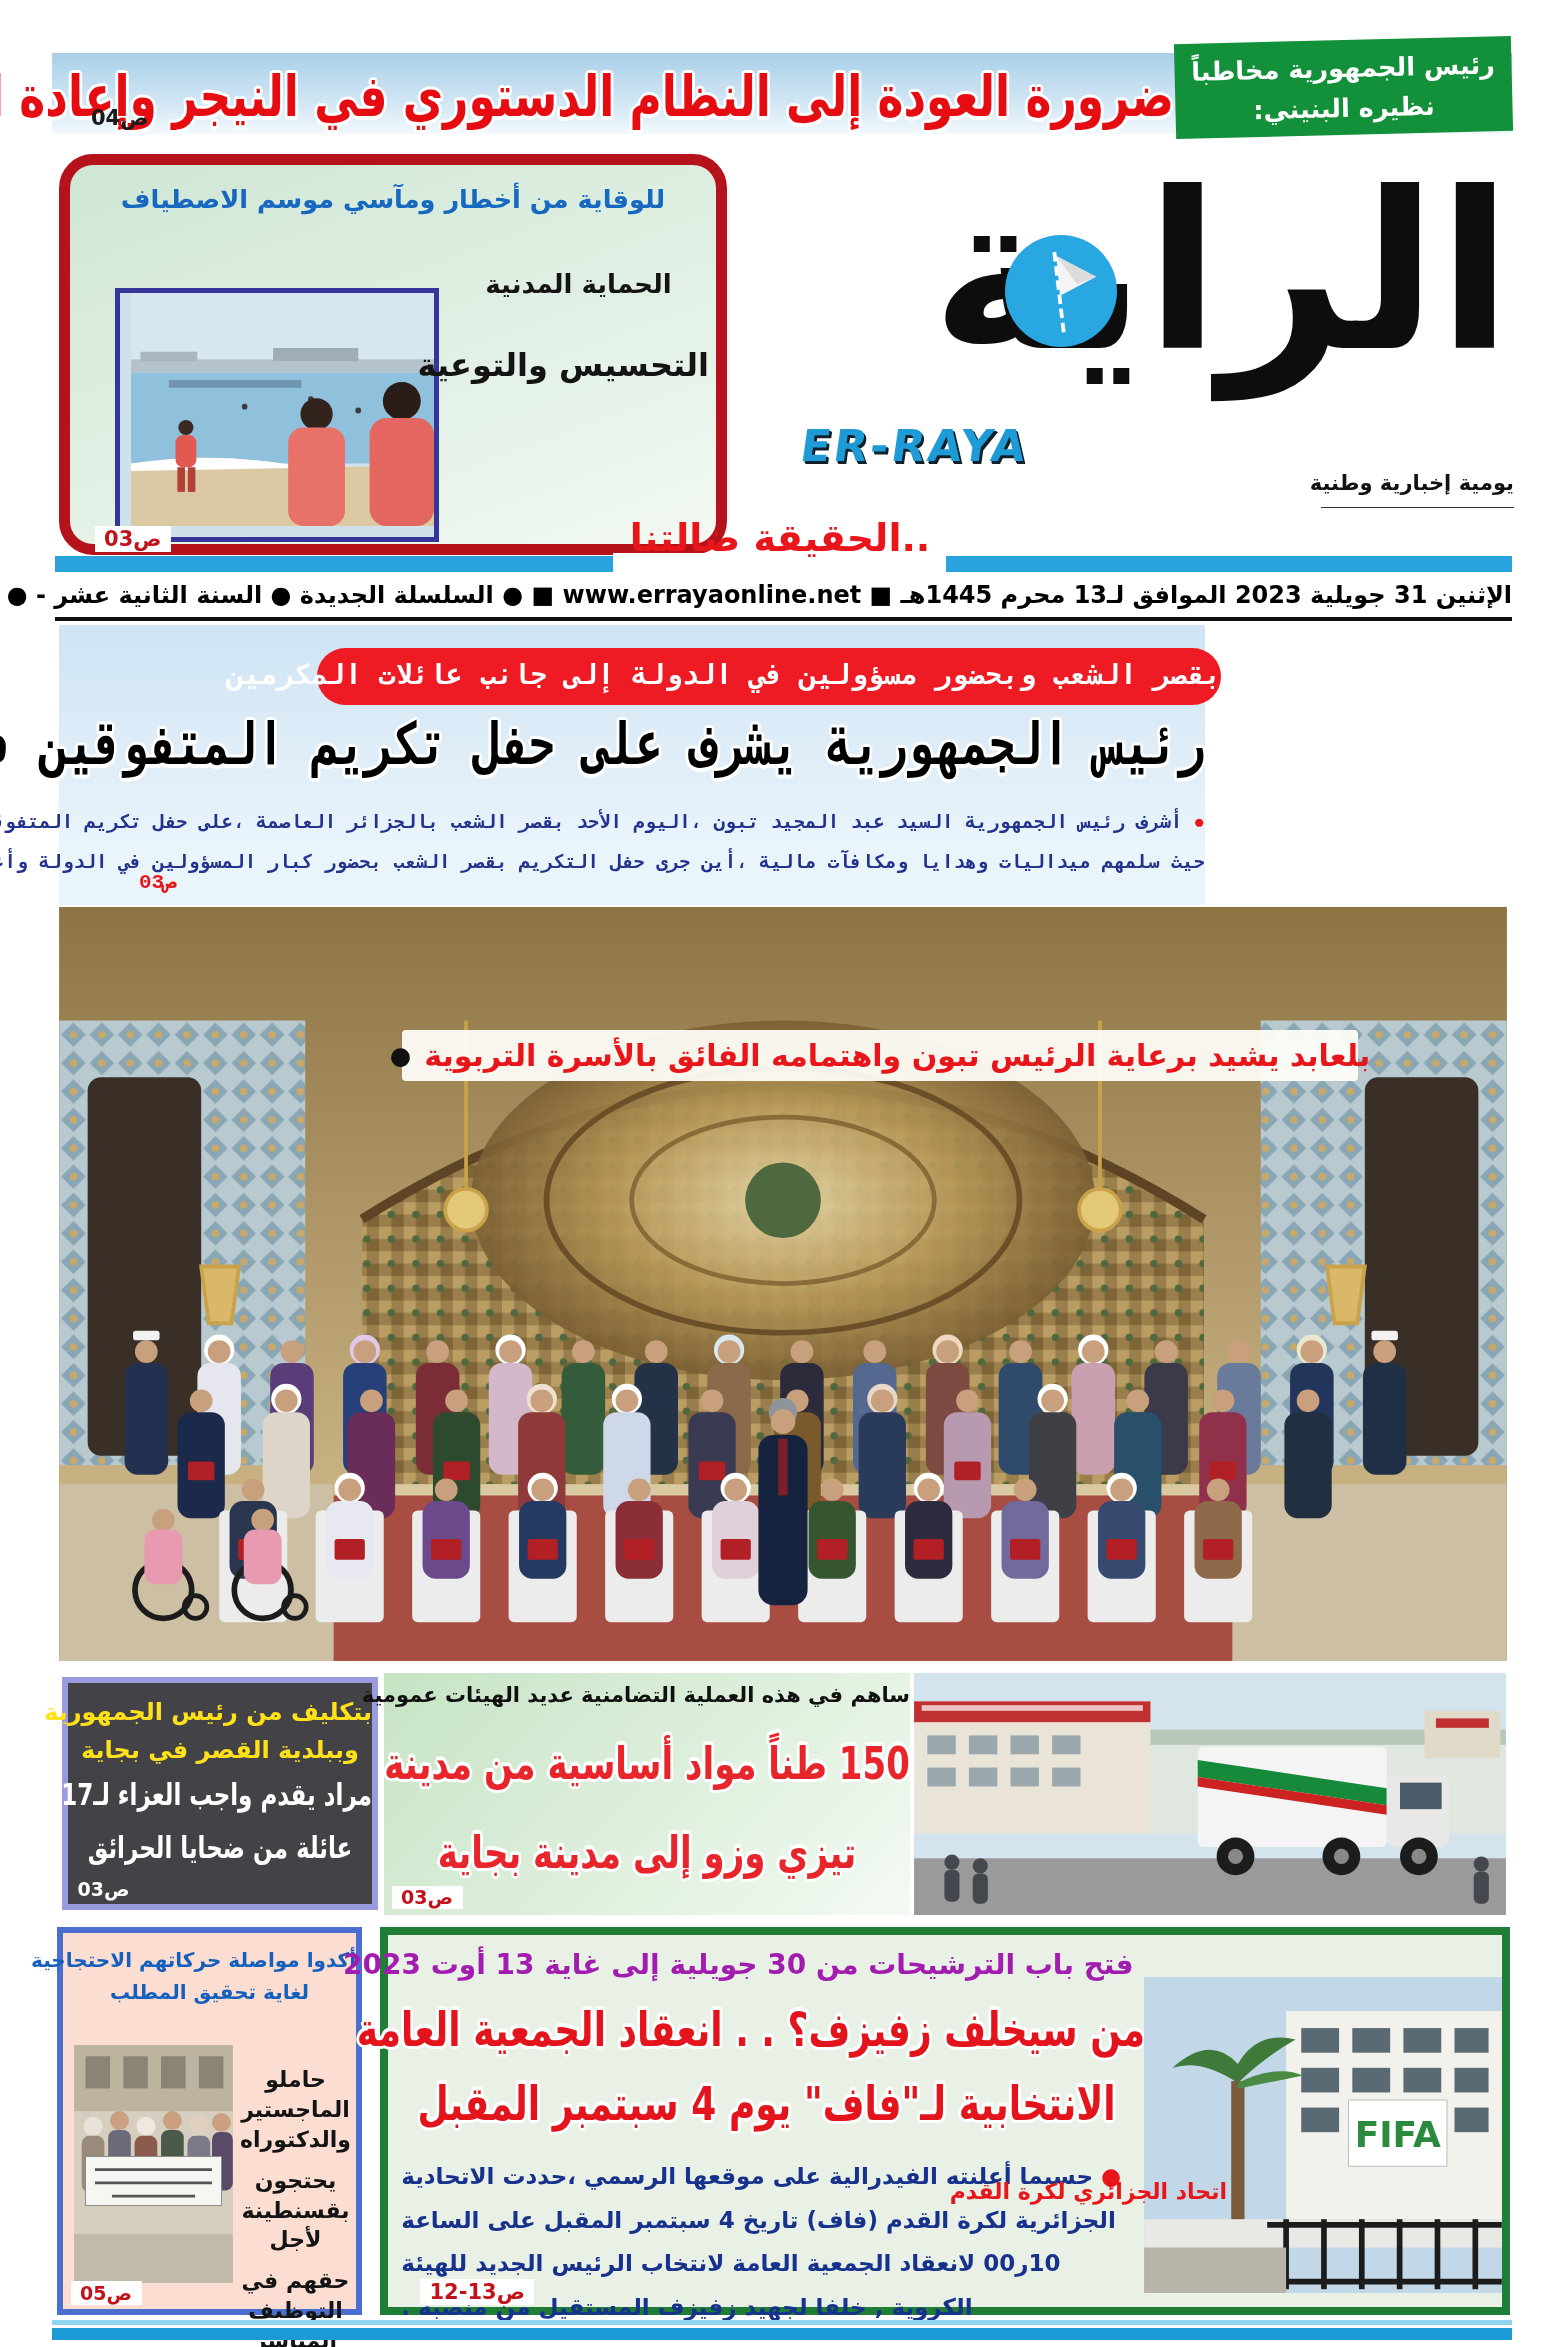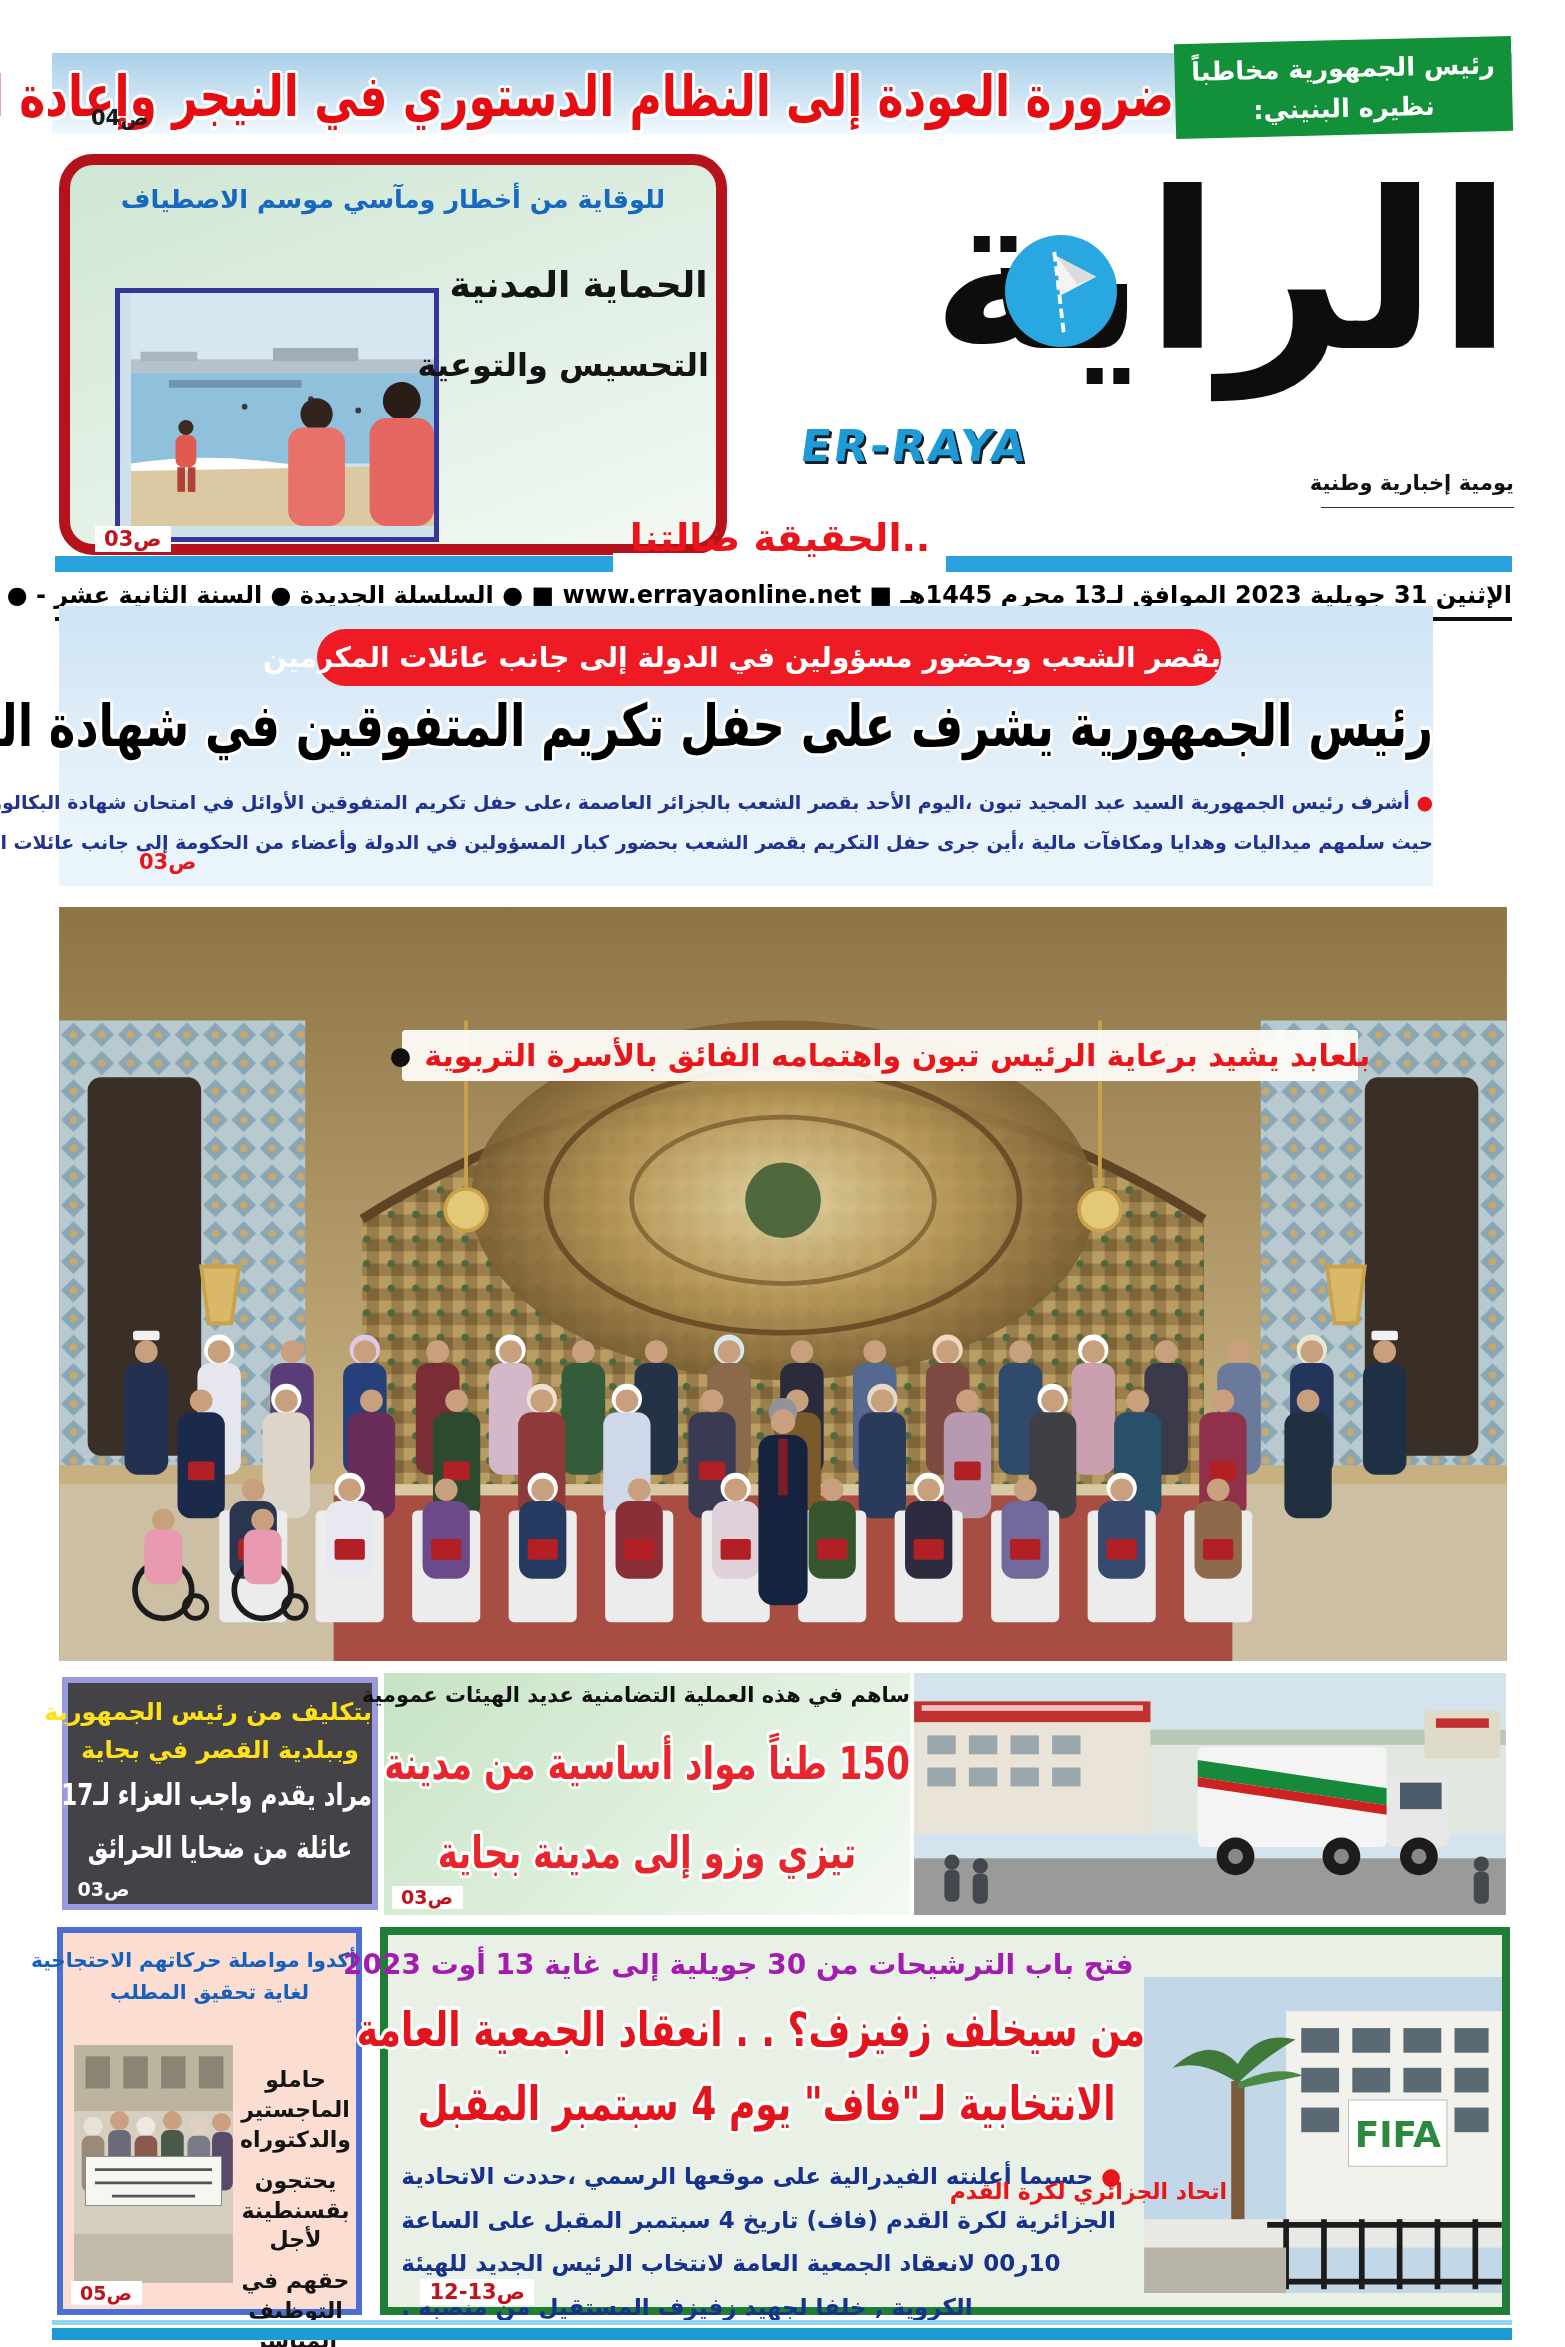--- a/index.html
+++ b/index.html
@@ -21,21 +21,21 @@
     transform:rotate(-1.4deg);color:#fff;padding-top:7.6px;box-sizing:border-box;}
   .green-kicker div{font-size:25.6px;line-height:40px;}
   .pref{font-size:21px;color:#1a1a1a;font-weight:bold;}
 
   
   .civil-box{left:59px;top:154px;width:668px;height:401px;border:11.4px solid #b5121b;
     border-radius:34px;background:linear-gradient(160deg,#cfe6d4,#f2f9f3);box-sizing:border-box;}
   .civil-kicker{left:0;top:19px;width:100%;font-size:25.6px;color:#1668c0;}
   .civil-photo{left:45px;top:123px;width:314px;height:244px;border:5.7px solid #35359a;background:#cfe2ec;}
   .civil-titles{left:365px;top:79px;width:274px;}
-  .civil-t1{font-size:36px;color:#141414;line-height:81px;margin-left:13px;}
+  .civil-t1{font-size:26px;color:#141414;line-height:81px;margin-left:13px;}
   .civil-t2{font-size:32px;color:#141414;line-height:81px;}
   .chip{background:#fff;color:#c2121a;font-weight:bold;padding:0.9px 9.5px;display:inline-block;}
 
   
   .logo-ar{left:785px;top:112px;width:731px;height:379px;overflow:visible;}
   .logo-ar-text{position:absolute;right:3.8px;top:0;font-size:218px;line-height:322px;
     font-weight:bold;color:#0d0d0d;}
   .flag-circle{left:1005px;top:235px;width:112px;height:112px;border-radius:50%;
     background:#29a7e0;z-index:3;}
   .er-raya{left:801px;top:420px;font-size:44px;letter-spacing:2.8px;color:#1e9ad6;
@@ -43,22 +43,22 @@
     text-shadow:1.9px 1.9px 0 #10212b,2.8px 2.8px 0 #10212b;}
   .tagline{left:1321px;top:471px;width:193px;font-size:21px;color:#111;
     border-bottom:1.9px solid #333;padding-bottom:12px;}
   .motto-bar{left:55px;top:556px;width:1457px;height:16px;background:#29a3dd;}
   .motto-gap{left:613px;top:553px;width:333px;height:22px;background:#fff;}
   .motto-text{left:606px;top:516px;width:348px;font-size:38px;color:#e8151b;}
   .dateline{left:55px;top:581px;width:1457px;font-size:24px;color:#000;}
   .date-rule{left:55px;top:617px;width:1457px;height:3.8px;background:#101010;}
 
   
-  .lead-panel{left:59px;top:606px;width:1374px;height:280px;
-    background:linear-gradient(180deg,#cfe4f4,#eaf4fb 80%);}
+  .lead-panel{left:59px;top:625px;width:1146px;height:280px;
+    background:linear-gradient(180deg,#cfe4f4,#eaf4fb 80%);font-family:Liberation Mono, monospace;}
   .lead-pill{left:258px;top:23px;width:904px;height:57px;background:#ee1b24;border-radius:30px;
     color:#fff;font-size:28px;line-height:57px;}
   .lead-headline{left:0;top:93px;width:100%;font-size:45px;color:#000;}
   .lead-deck{width:100%;font-size:19px;color:#22338e;}
   .red{color:#e8151b;}
 
   
   .main-photo{left:59px;top:907px;width:1448px;height:754px;background:#b9a06a;}
   .photo-caption{left:402px;top:1030px;width:956px;height:51px;background:rgba(255,255,250,.93);
     display:flex;align-items:center;justify-content:center;gap:13.2px;border-radius:3.8px;}

